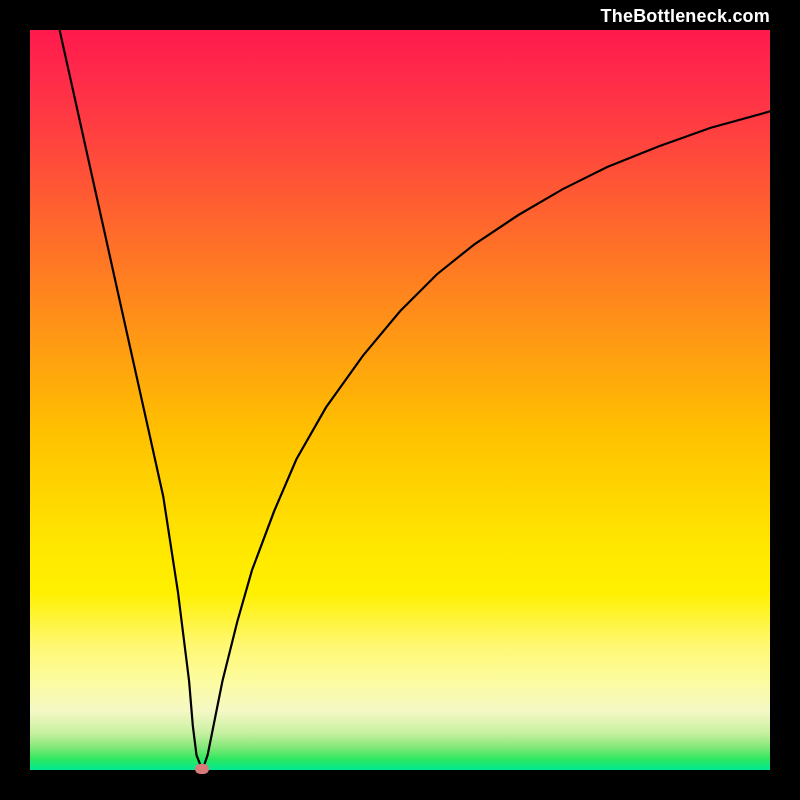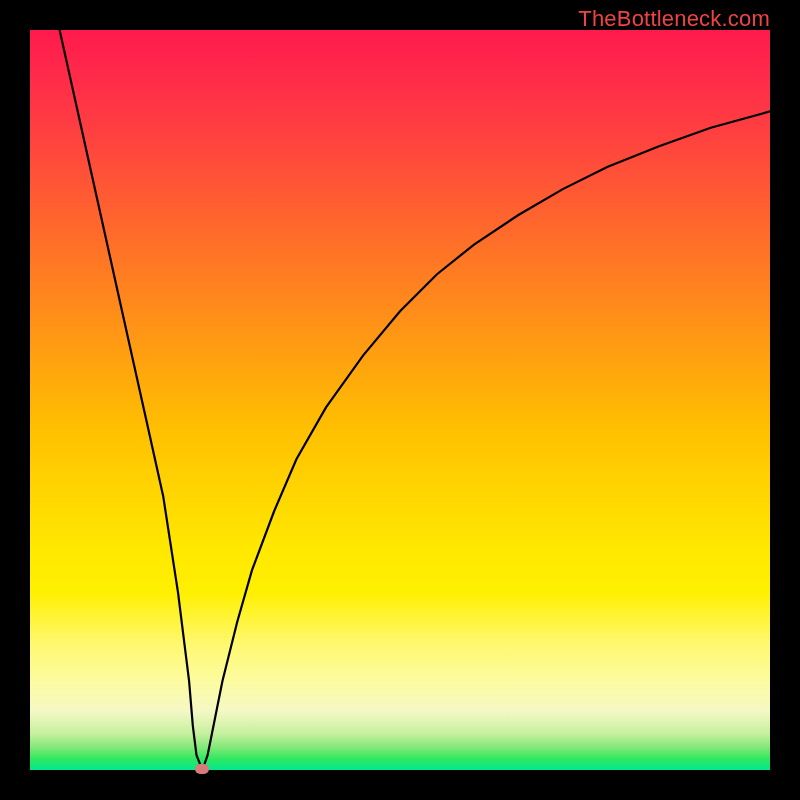--- a/index.html
+++ b/index.html
@@ -48,24 +48,24 @@
     position: absolute;
     left: 0;
     top: 0;
     width: 740px;
     height: 740px;
   }
   .watermark {
     position: absolute;
     top: 6px;
     right: 30px;
-    color: #ef4444;
-    font-size: 22px;
+    color: #ffffff;
+    font-size: 18px;
     letter-spacing: 0.2px;
-    font-weight: 400;
+    font-weight: 700;
   }
   .marker {
     position: absolute;
     width: 14px;
     height: 10px;
     border-radius: 5px;
     background: #d97a7a;
   }
 </style>
 </head>

